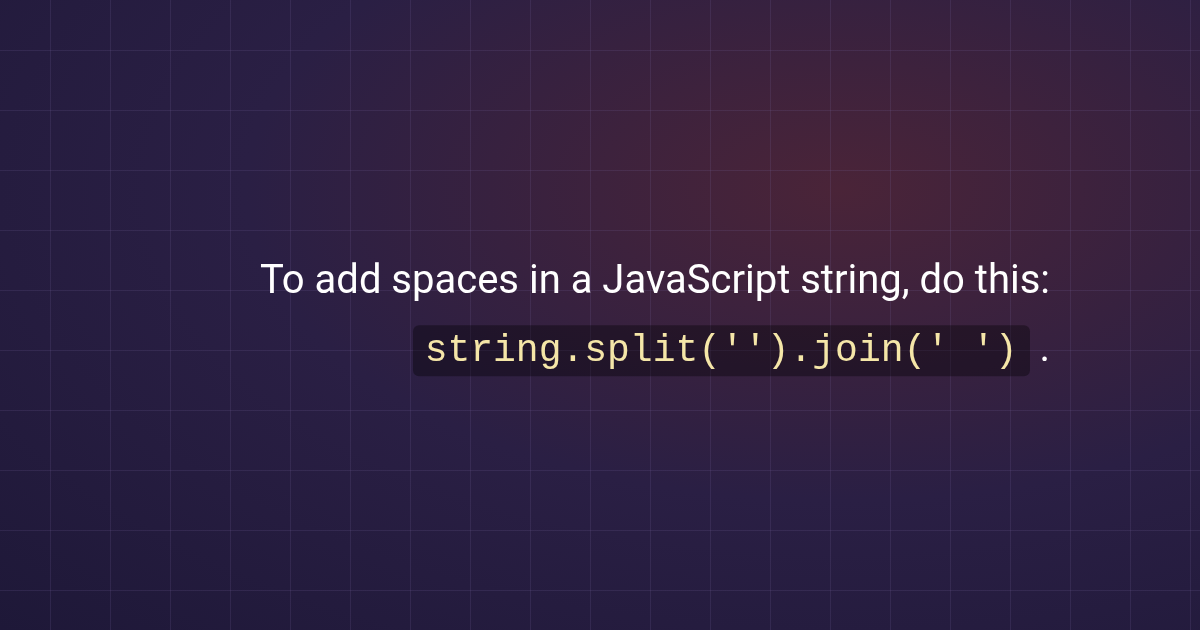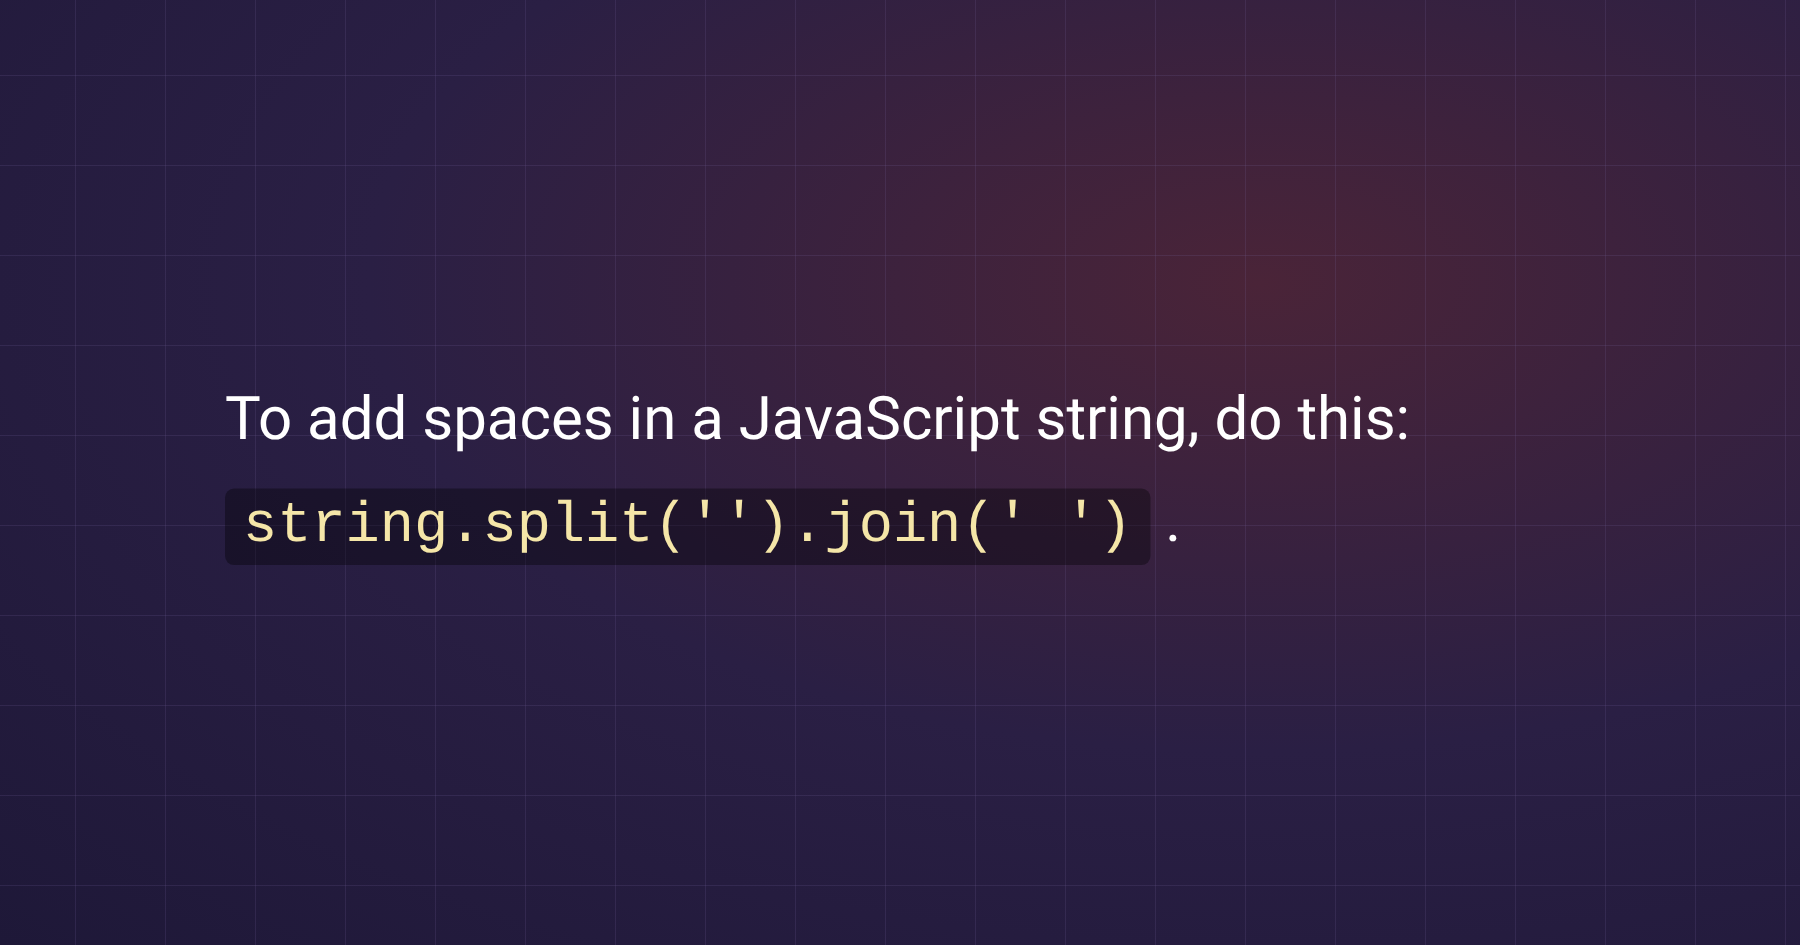--- a/index.html
+++ b/index.html
@@ -1,18 +1,19 @@
 <!DOCTYPE html>
 <html><head>
   <meta charset="utf-8">
   <style>
     * {
       margin: 0;
       padding: 0;
       box-sizing: border-box;
+      text-align: right;
     }
     body {
       width: 1200px;
       height: 630px;
       background: radial-gradient(ellipse at 70% 30%, #4a2438 0%, #2a1f44 50%, #1e1838 100%);
       position: relative;
       overflow: hidden;
       font-family: -apple-system, BlinkMacSystemFont, "Segoe UI", Roboto, Helvetica, Arial, sans-serif;
     }
     .grid-overlay {

